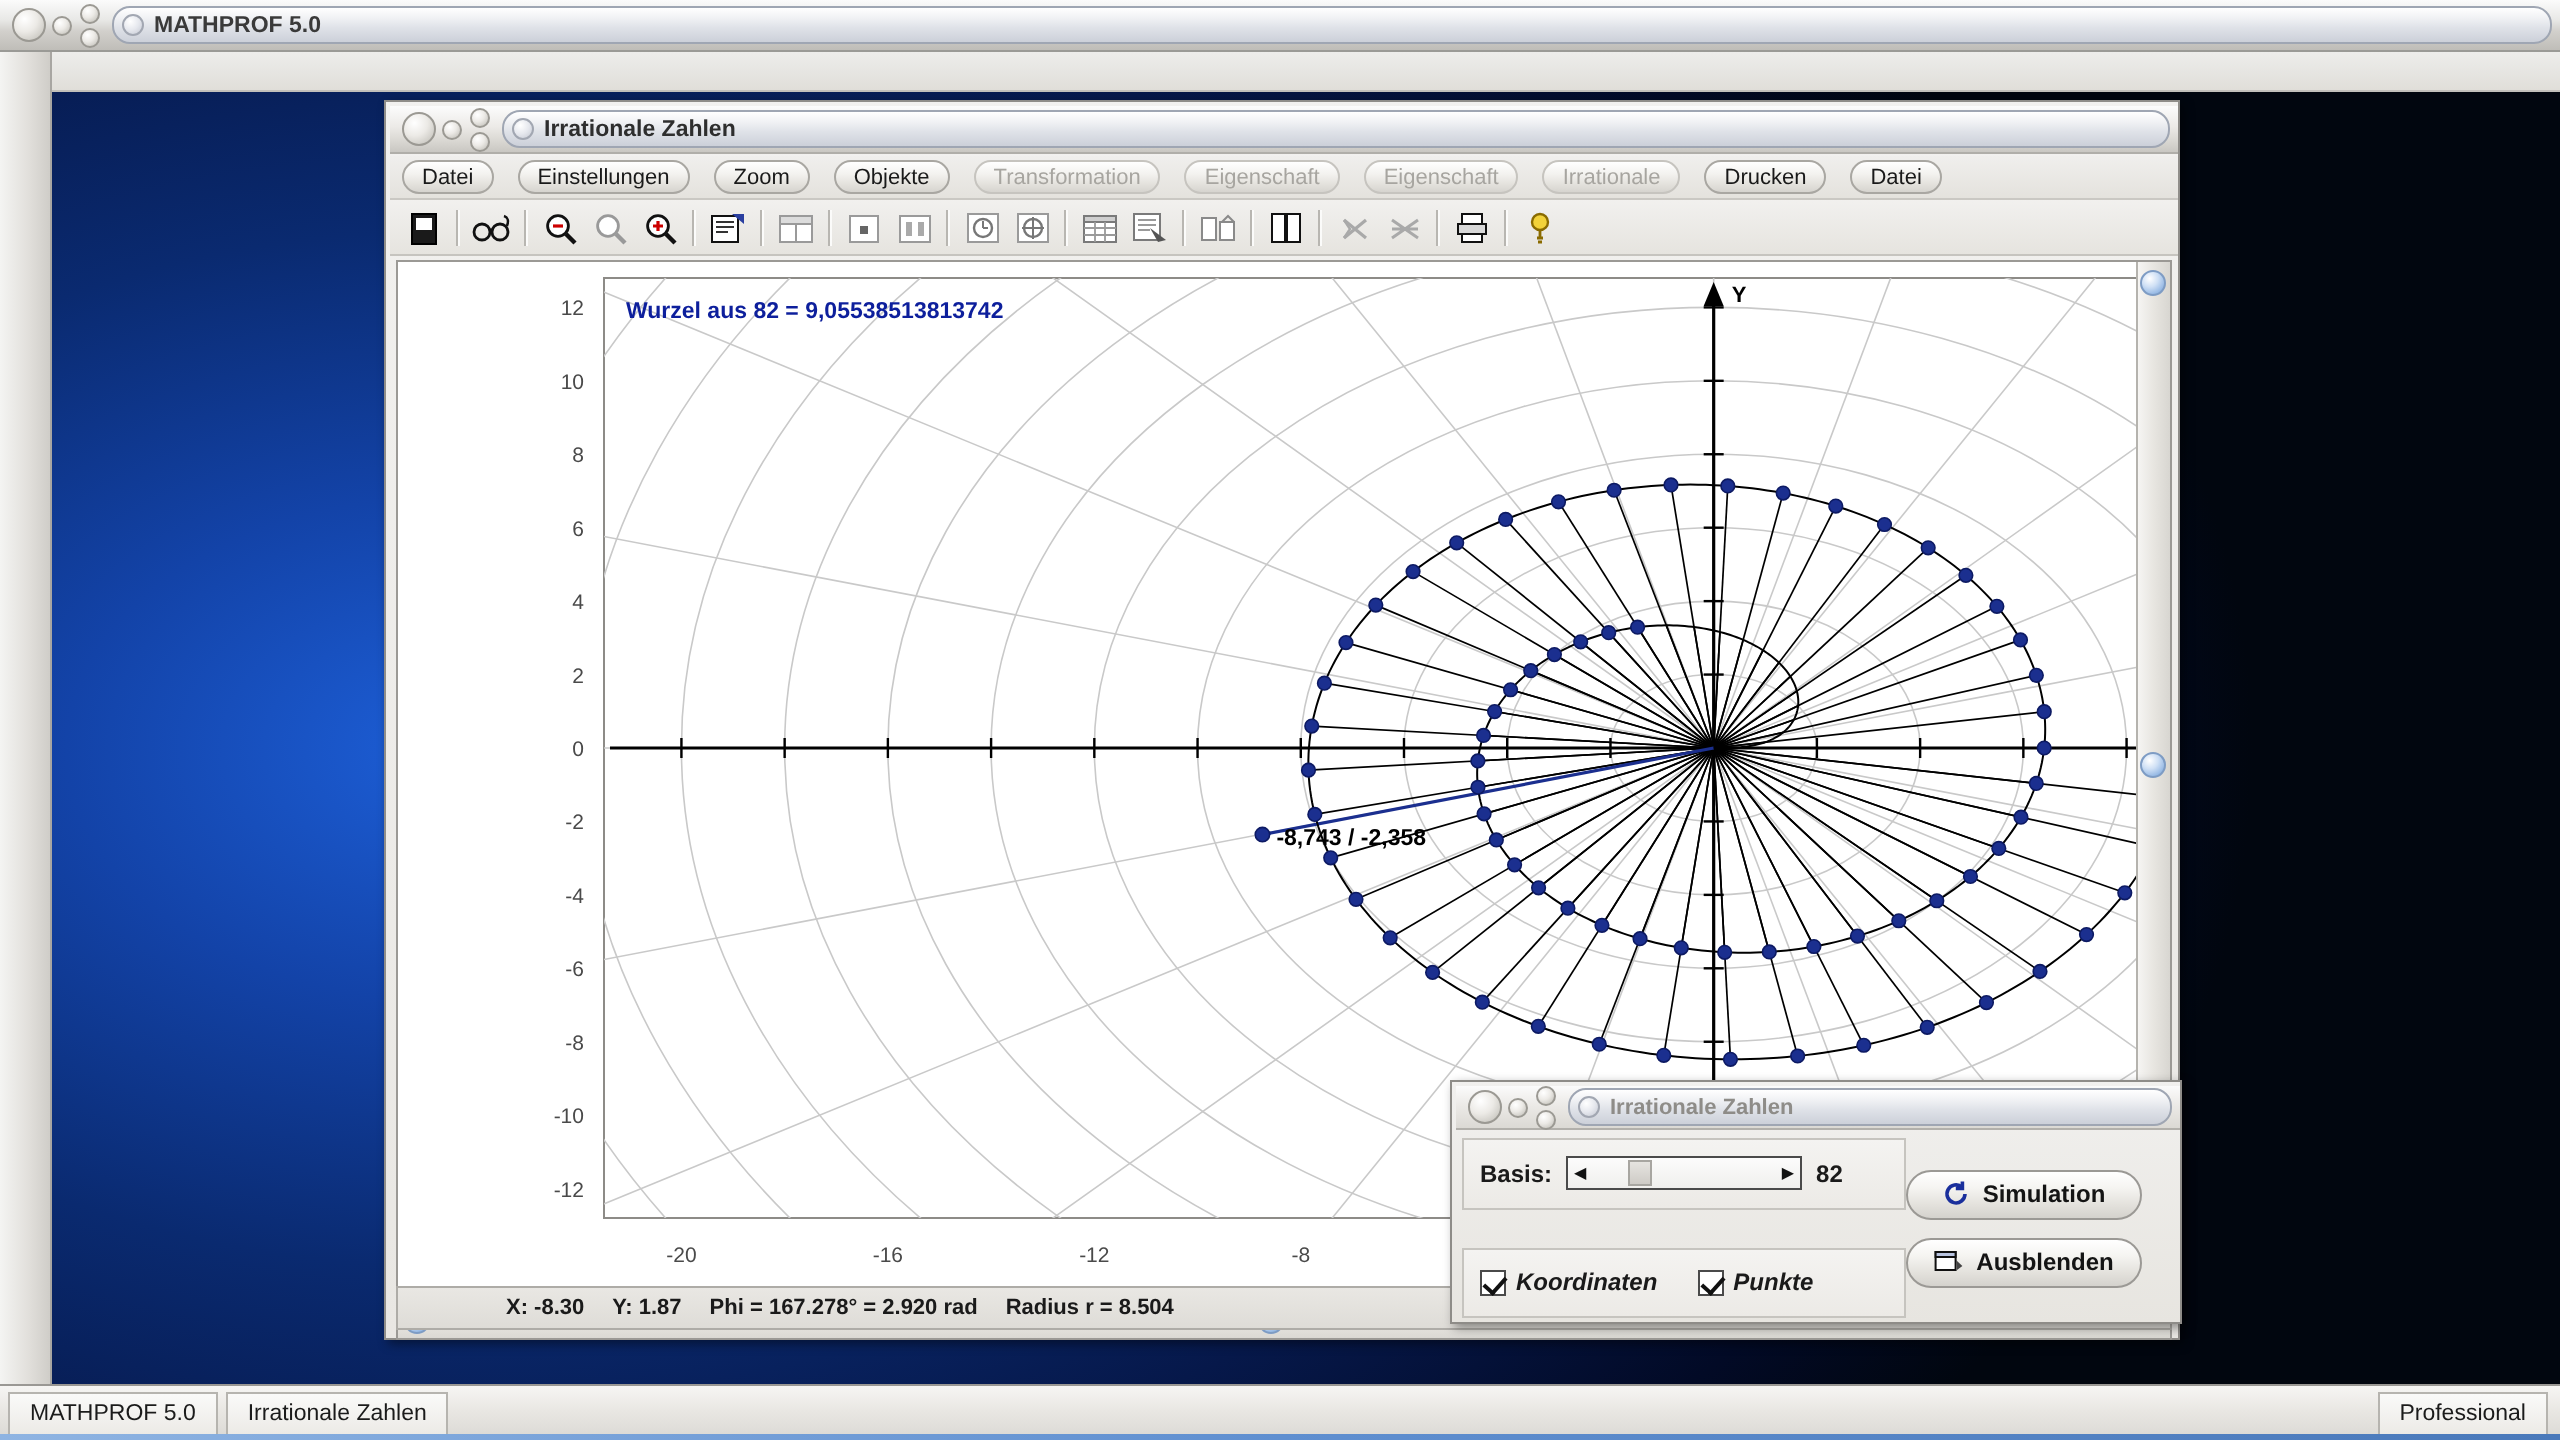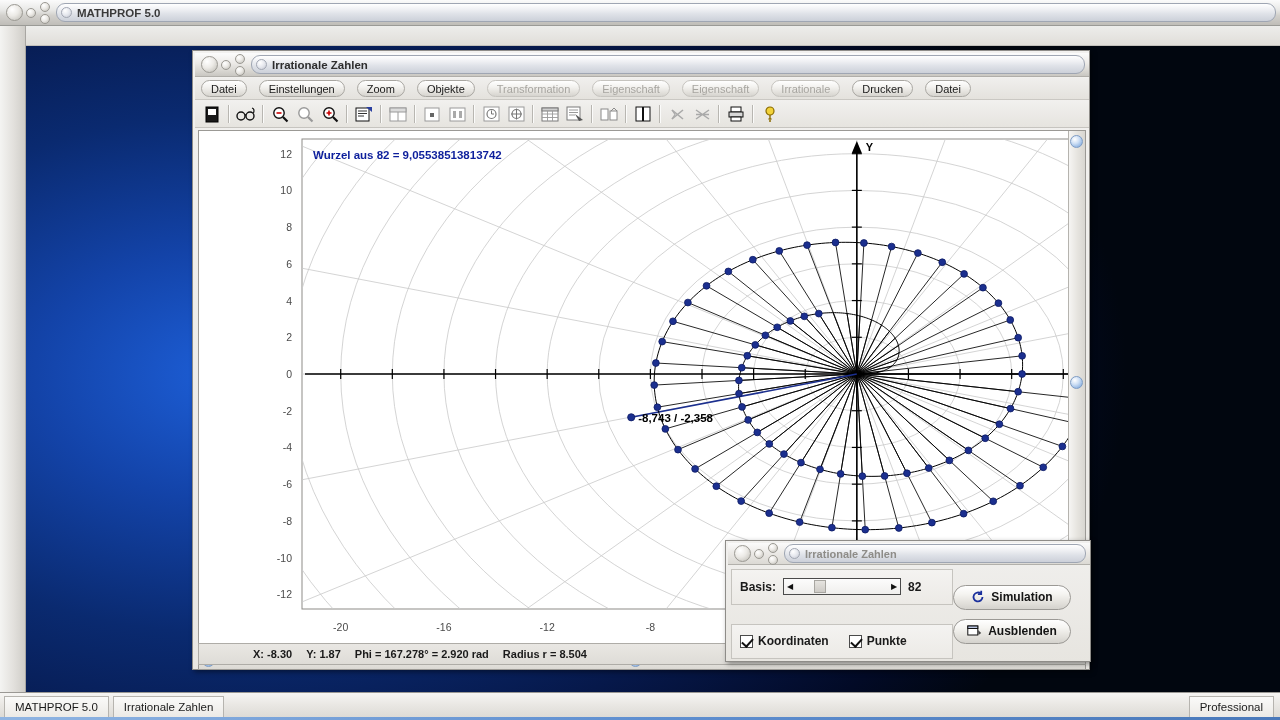--- a/index.html
+++ b/index.html
@@ -198,21 +198,21 @@
     position: relative; width: 118px; height: 17px;
     border: 1px solid #4a4a4a; background: linear-gradient(180deg,#fcfcfc 0%, #f0efed 100%);
     display: flex; align-items: center; justify-content: space-between;
   }
   .slider-arrow { font-size: 8px; color: #111; padding: 0 3px; }
   .slider-thumb {
     position: absolute; left: 30px; top: 1px; width: 12px; height: 13px;
     background: linear-gradient(180deg,#e6e4e0 0%, #cecbc6 100%);
     border: 1px solid #a8a6a1;
   }
-  .chk-wrap { display: flex; align-items: center; gap: 5px; }
+  .chk-wrap { display: flex; align-items: center; gap: 5px; font-style: italic; }
   .chk {
     width: 13px; height: 13px; background: #fff; border: 1px solid #4a4a4a;
     position: relative; flex: 0 0 auto;
   }
   .chk::after {
     content: ""; position: absolute; left: 3px; top: 0px;
     width: 5px; height: 9px; border: solid #111; border-width: 0 2px 2px 0;
     transform: rotate(42deg);
   }
   .dlg-right { flex: 1; display: flex; flex-direction: column; align-items: flex-start; justify-content: center; gap: 9px; }

